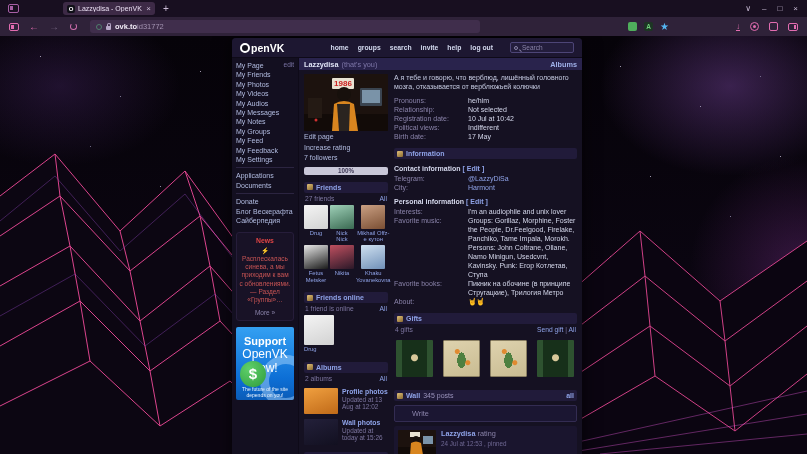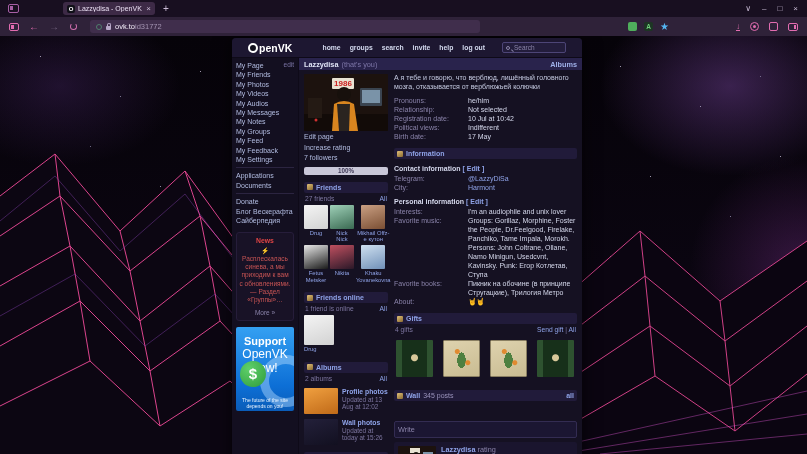--- a/index.html
+++ b/index.html
@@ -30,21 +30,21 @@
   .sidebar-toggle{width:10px;height:8px;border:1.3px solid #e26cb0;border-radius:2px;margin-left:9px;position:relative;}
   .sidebar-toggle::before{content:'';position:absolute;left:1px;top:1px;width:2.5px;height:4px;background:#e26cb0;}
   .reload{width:7px;height:7px;border:1.3px solid #d06fae;border-radius:50%;border-top-color:transparent;margin-left:11px;}
   .urlbar{margin-left:13px;width:390px;height:13px;background:#402e4c;border-radius:3px;
     display:flex;align-items:center;padding:0 6px;gap:4px;}
   .shield{width:6px;height:6px;border:1.2px solid #4f7d6c;border-radius:50%;flex:none;}
   .lockicon{width:5px;height:4px;background:#b9a9c9;border-radius:1px;position:relative;margin-top:3px;flex:none;}
   .lockicon::before{content:'';position:absolute;left:.5px;top:-3px;width:2.5px;height:3px;
     border:1px solid #b9a9c9;border-bottom:none;border-radius:2px 2px 0 0;}
   .url{font-size:7.5px;color:#a393b1;white-space:nowrap;}
-  .url b{color:#f3edf8;font-weight:normal;}
+  .url b{color:#f3edf8;font-weight:bold;}
   .ext-area{display:flex;align-items:center;gap:7px;margin-left:148px;}
   .ext-green{width:9px;height:9px;background:#4fae5c;border-radius:2px;}
   .ext-translate{width:9px;height:9px;background:#1d3524;border-radius:2px;color:#6fd07c;
     font-size:6.5px;font-weight:bold;text-align:center;line-height:9px;}
   .ext-star{color:#54b5f2;font-size:10px;line-height:10px;}
   .right-icons{margin-left:auto;display:flex;align-items:center;gap:10px;margin-right:9px;}
   .dl{color:#e26cb0;font-size:8px;border-bottom:1.2px solid #e26cb0;line-height:7px;}
   .account{width:9px;height:9px;border:1.2px solid #e26cb0;border-radius:50%;position:relative;}
   .account::before{content:'';position:absolute;left:2px;top:1.5px;width:3px;height:3px;border-radius:50%;background:#e26cb0;}
   .puzzle{width:9px;height:9px;border:1.2px solid #e26cb0;border-radius:2px;}
@@ -66,21 +66,21 @@
     160px 150px #bdb5d2,30px 190px #8f88a8,210px 230px #cfc8e0,70px 280px #9f98b8,
     620px 30px #cfc8e0,700px 70px #bdb5d2,760px 40px #8f88a8,650px 140px #cfc8e0,
     730px 180px #9f98b8,780px 120px #cfc8e0,610px 220px #8f88a8,690px 260px #bdb5d2,
     770px 300px #9f98b8,150px 330px #8f88a8,60px 360px #9f98b8,200px 390px #bdb5d2,
     640px 360px #8f88a8,755px 395px #9f98b8;}
 
   
   .ovk{position:absolute;left:232px;top:2px;width:350px;min-height:416px;background:#151122;
     border-radius:4px 4px 0 0;box-shadow:0 0 18px rgba(0,0,0,.7);}
   .ovk-header{height:20px;background:#1d1731;border-radius:4px 4px 0 0;display:flex;
-    align-items:center;padding:0 16px;border-bottom:1px solid #0e0a18;gap:8px;}
+    align-items:center;padding:0 8px;border-bottom:1px solid #0e0a18;gap:8px;}
   .logo{display:flex;align-items:center;gap:1px;color:#fff;font-weight:bold;font-size:10.5px;}
   .logo-o{width:10px;height:10px;border:2.2px solid #fff;border-radius:50%;background:#11101c;display:inline-block;}
   .ovk-nav{margin-left:auto;display:flex;gap:9px;margin-right:9px;}
   .ovk-nav a{color:#d3d9ee;font-size:6.8px;font-weight:bold;}
   .searchbox{width:64px;height:11px;background:#231d3c;border:1px solid #4d4577;border-radius:2px;
     display:flex;align-items:center;padding:0 3px;gap:2px;}
   .mag{width:4px;height:4px;border:1px solid #8a84a8;border-radius:50%;position:relative;flex:none;}
   .mag::after{content:'';position:absolute;left:3.5px;top:3.5px;width:2.5px;height:1px;background:#8a84a8;transform:rotate(45deg);}
   .searchbox input{background:transparent;border:none;outline:none;color:#cfd2e8;font-size:6.5px;width:100%;
     font-family:"Liberation Sans",sans-serif;}
@@ -88,21 +88,21 @@
 
   .ovk-main{display:flex;align-items:stretch;}
   .menu{width:67px;flex:none;background:#130f20;padding:3px 4px 6px;position:relative;border-right:1px solid #0e0a18;}
   .menu a.mlink{display:block;color:#b3bde2;font-size:7px;line-height:9.4px;white-space:nowrap;}
   .menu-edit{position:absolute;top:3px;right:4px;color:#7d76a8;font-size:6.5px;}
   .menu hr{border:none;border-top:1px solid #2b2440;margin:3px 0;}
   .news{background:#181226;border:1px solid #261d3a;border-radius:3px;margin:6px 0;padding:4px 2px;text-align:center;}
   .news-title{color:#e04545;font-weight:bold;font-size:6.8px;margin-bottom:3px;}
   .news-text{color:#c75454;font-size:6.5px;line-height:8.3px;}
   .news-more{display:block;color:#8a83aa;font-size:6.5px;margin-top:4px;}
-  .banner{height:84px;background:linear-gradient(180deg,#34a0f2 0%,#0d6fd6 70%,#0a5cb8 100%);
+  .banner{height:73px;background:linear-gradient(180deg,#34a0f2 0%,#0d6fd6 70%,#0a5cb8 100%);
     border-radius:2px;margin-top:2px;position:relative;overflow:hidden;text-align:center;padding-top:9px;}
   .banner-c{position:absolute;right:-18px;top:28px;width:52px;height:52px;border:9px solid rgba(180,220,255,.45);border-radius:50%;}
   .banner-t1{position:relative;color:#fff;font-weight:bold;font-size:11px;line-height:11px;}
   .banner-t2{position:relative;color:#fff;font-weight:normal;font-size:12px;}
   .banner-dollar{position:absolute;left:4px;top:34px;width:26px;height:26px;border-radius:50%;
     background:radial-gradient(circle at 35% 30%,#5fd06a,#2f9b3c);color:#fff;font-size:15px;font-weight:bold;
     line-height:26px;text-align:center;}
   .banner-foot{position:absolute;left:0;right:0;bottom:2px;color:#eaf4ff;font-size:5px;line-height:6px;}
 
   .content-wrap{flex:1;min-width:0;display:flex;flex-direction:column;}
@@ -152,21 +152,21 @@
     radial-gradient(circle at 50% 48%,#d8c89a 0 3px,transparent 4px),
     linear-gradient(90deg,#2e5230 0 6px,#17301a 6px 31px,#2e5230 31px),
     linear-gradient(#20391f,#122112);}
   .gift[data-kind="cactus-painting"]{background:
     radial-gradient(circle at 38% 30%,#e08a30 0 2px,transparent 3px),
     radial-gradient(circle at 68% 62%,#e08a30 0 2px,transparent 3px),
     radial-gradient(ellipse 7px 13px at 50% 55%,#4e8040 0 60%,transparent 61%),
     linear-gradient(160deg,#ded2ae,#c9bc92);border:1px solid #8a7f62;}
 
   .write-box{border:1px solid #332c52;background:#1b1632;border-radius:2px;color:#8a83aa;
-    font-size:7.3px;padding:3px 3px;margin:20px 0 4px;}
+    font-size:7.3px;padding:3px 17px;margin:4px 0 4px;}
   .post{background:#1a152e;border-radius:2px;padding:4px 4px 6px;}
   .post-head{display:flex;gap:5px;}
   .post-avcol{width:38px;flex:none;}
   .post-av{width:38px;height:25px;border-radius:1px;display:block;}
   .post-byline{font-size:7.3px;line-height:8.5px;}
   .post-byline .pname{color:#8fa3e8;font-weight:bold;}
   .post-byline .wrote{color:#8a83aa;}
   .post-date{font-size:6.3px;color:#6f6894;margin-top:1px;}
 </style>
 </head>

